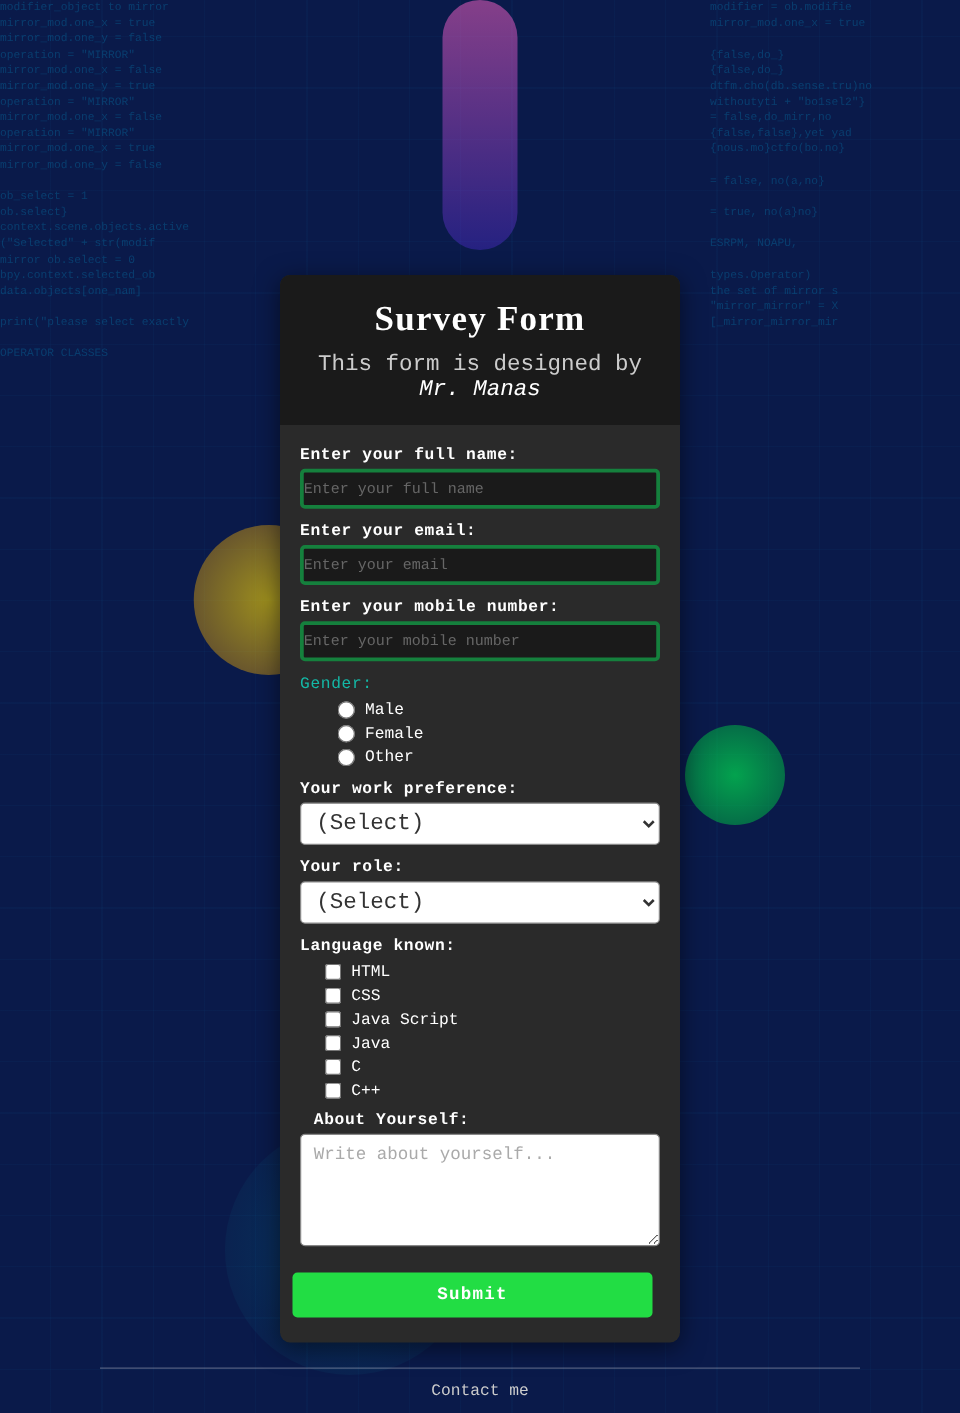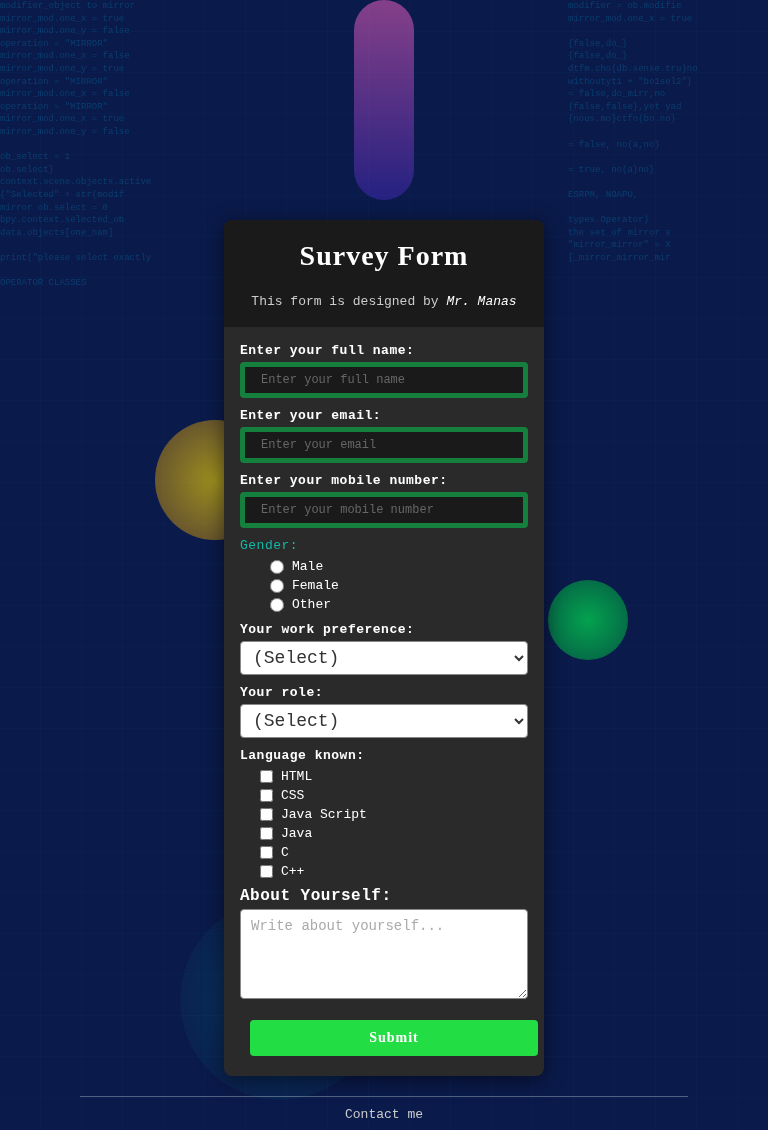--- a/index.html
+++ b/index.html
@@ -74,22 +74,22 @@
 
     .form-title {
       font-size: 28px;
       font-weight: bold;
       font-family: Georgia, serif;
       color: #fff;
       letter-spacing: 1px;
     }
 
     .form-subtitle {
-      margin-top: 22px;
-      font-size: 13px;
+      margin-top: 10px;
+      font-size: 18px;
       color: #ccc;
       font-family: 'Courier New', monospace;
     }
 
     .form-subtitle em {
       font-style: italic;
       color: #fff;
     }
 
     .form-body {
@@ -105,23 +105,23 @@
       font-size: 13px;
       color: #fff;
       margin-bottom: 4px;
       font-family: 'Courier New', monospace;
       font-weight: bold;
       letter-spacing: 0.5px;
     }
 
     .field-input {
       width: 100%;
-      padding: 6px 16px;
+      padding: 6px 0;
       background: #1a1a1a;
-      border: 5px solid #15803d;
+      border: 3px solid #15803d;
       border-radius: 4px;
       color: #999;
       font-size: 12px;
       font-family: 'Courier New', monospace;
       outline: none;
     }
 
     .field-input::placeholder {
       color: #666;
     }
@@ -209,27 +209,28 @@
       height: 13px;
       cursor: pointer;
       background: #444;
     }
 
     .about-section {
       margin-bottom: 16px;
     }
 
     .about-label {
-      font-size: 16px;
+      font-size: 13px;
       font-weight: bold;
       color: #fff;
       font-family: 'Courier New', monospace;
       letter-spacing: 0.5px;
       margin-bottom: 4px;
       display: block;
+      margin-left: 11px;
     }
 
     .about-textarea {
       width: 100%;
       height: 90px;
       padding: 8px 10px;
       background: #fff;
       border: 1px solid #888;
       border-radius: 4px;
       color: #999;
@@ -239,27 +240,27 @@
       resize: vertical;
     }
 
     .about-textarea::placeholder {
       color: #aaa;
     }
 
     .submit-btn {
       display: block;
       width: calc(100% - 0px);
-      margin: 0 26px;
+      margin: 0 10px;
       width: calc(100% - 32px);
       padding: 10px;
       background: #22dd44;
       color: #fff;
       font-size: 14px;
-      font-family: Liberation Serif, serif;
+      font-family: Liberation Mono, monospace;
       font-weight: bold;
       border: none;
       border-radius: 4px;
       cursor: pointer;
       text-align: center;
       letter-spacing: 1px;
     }
 
     .footer {
       margin-top: 20px;

